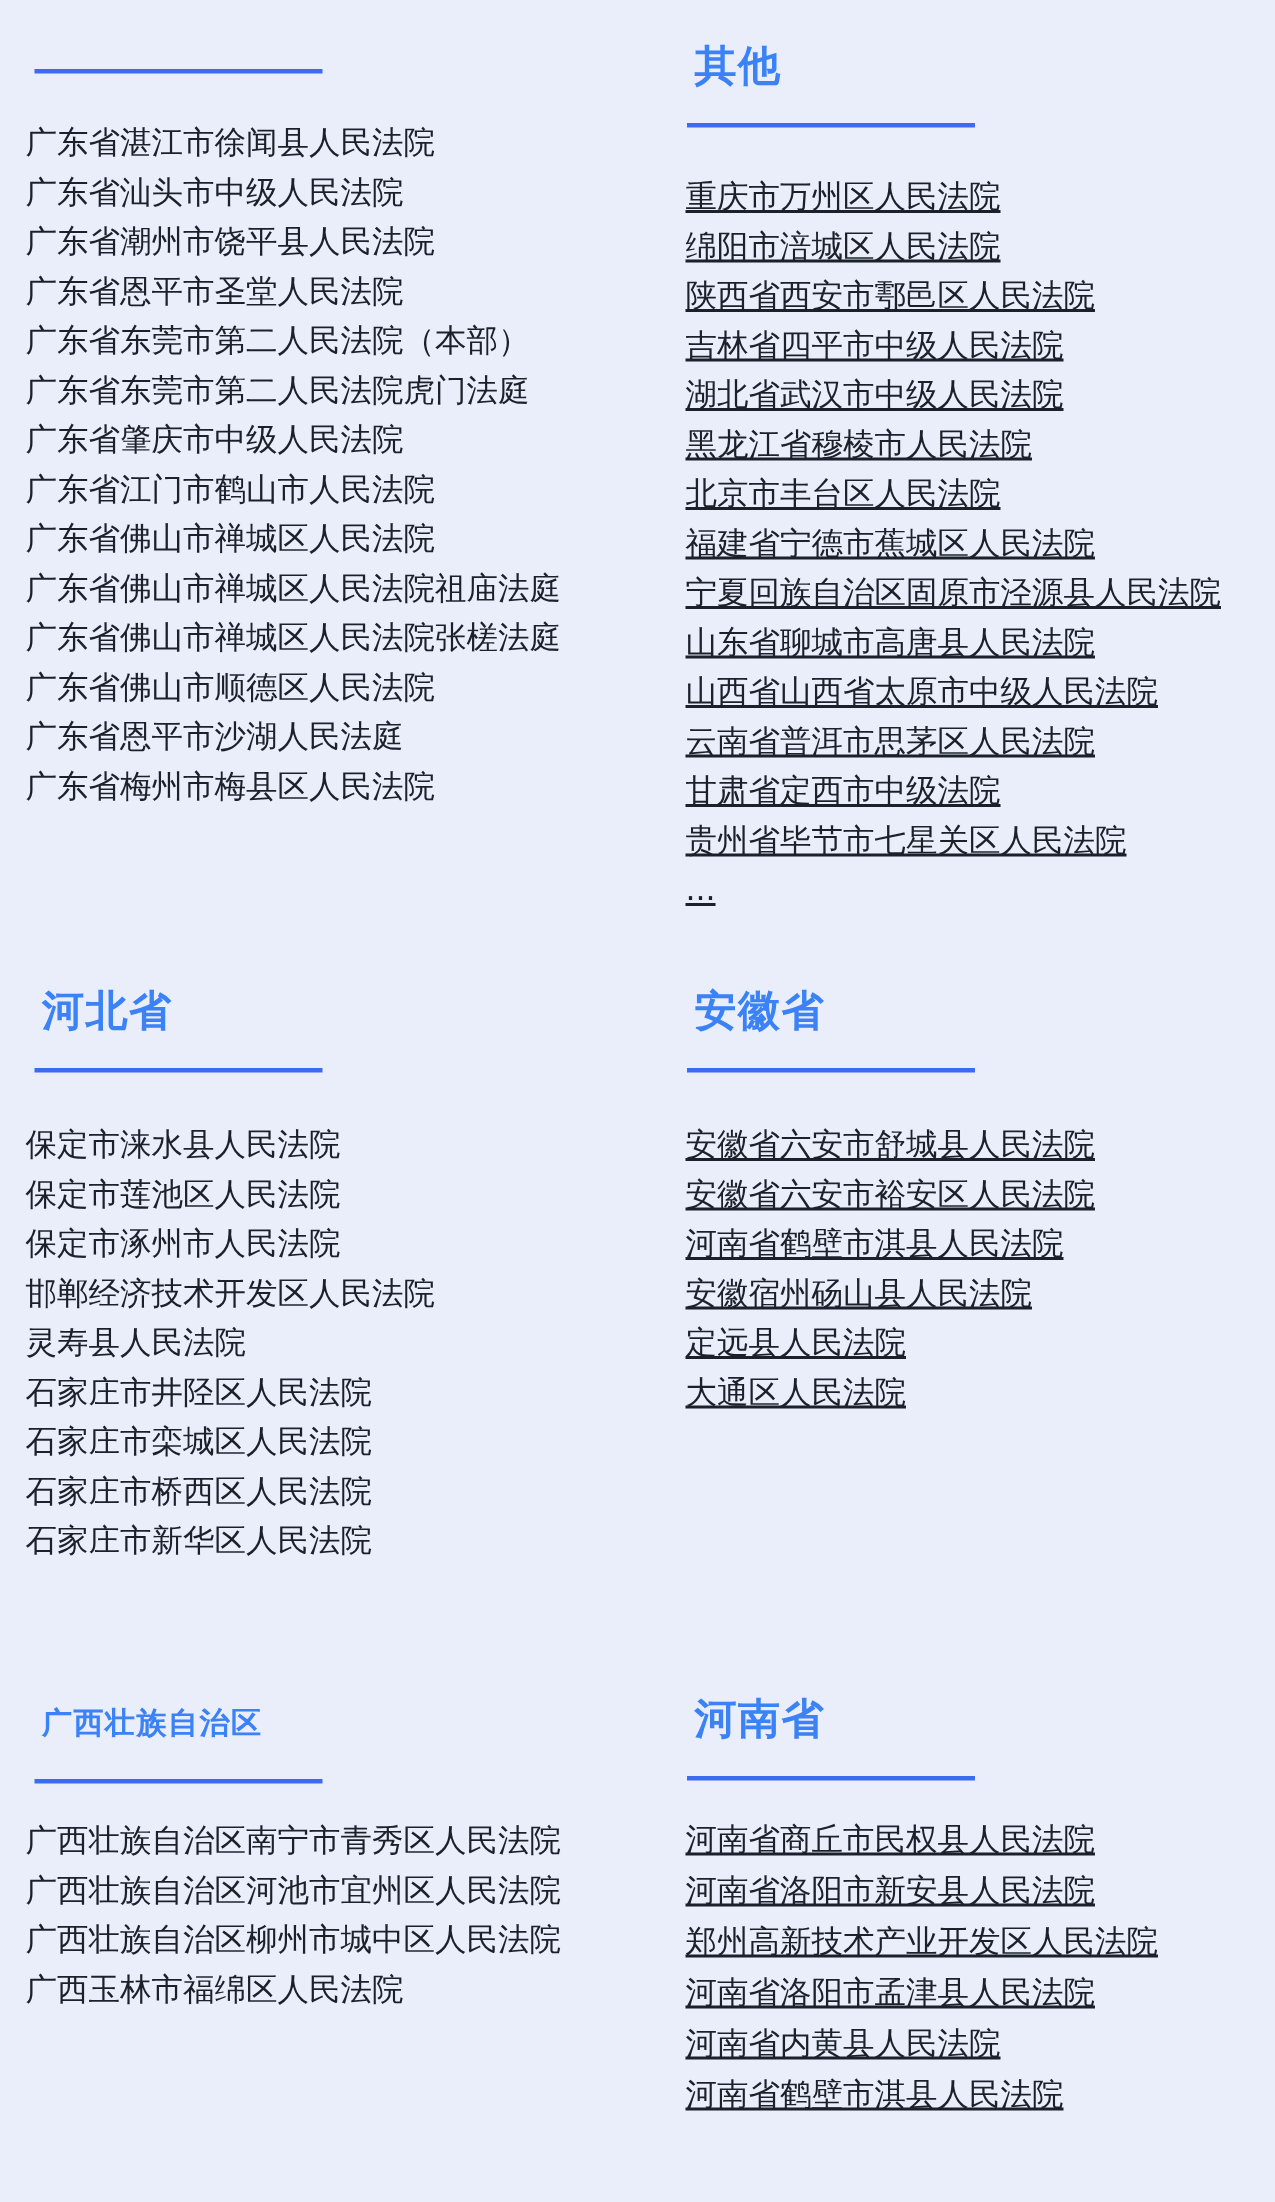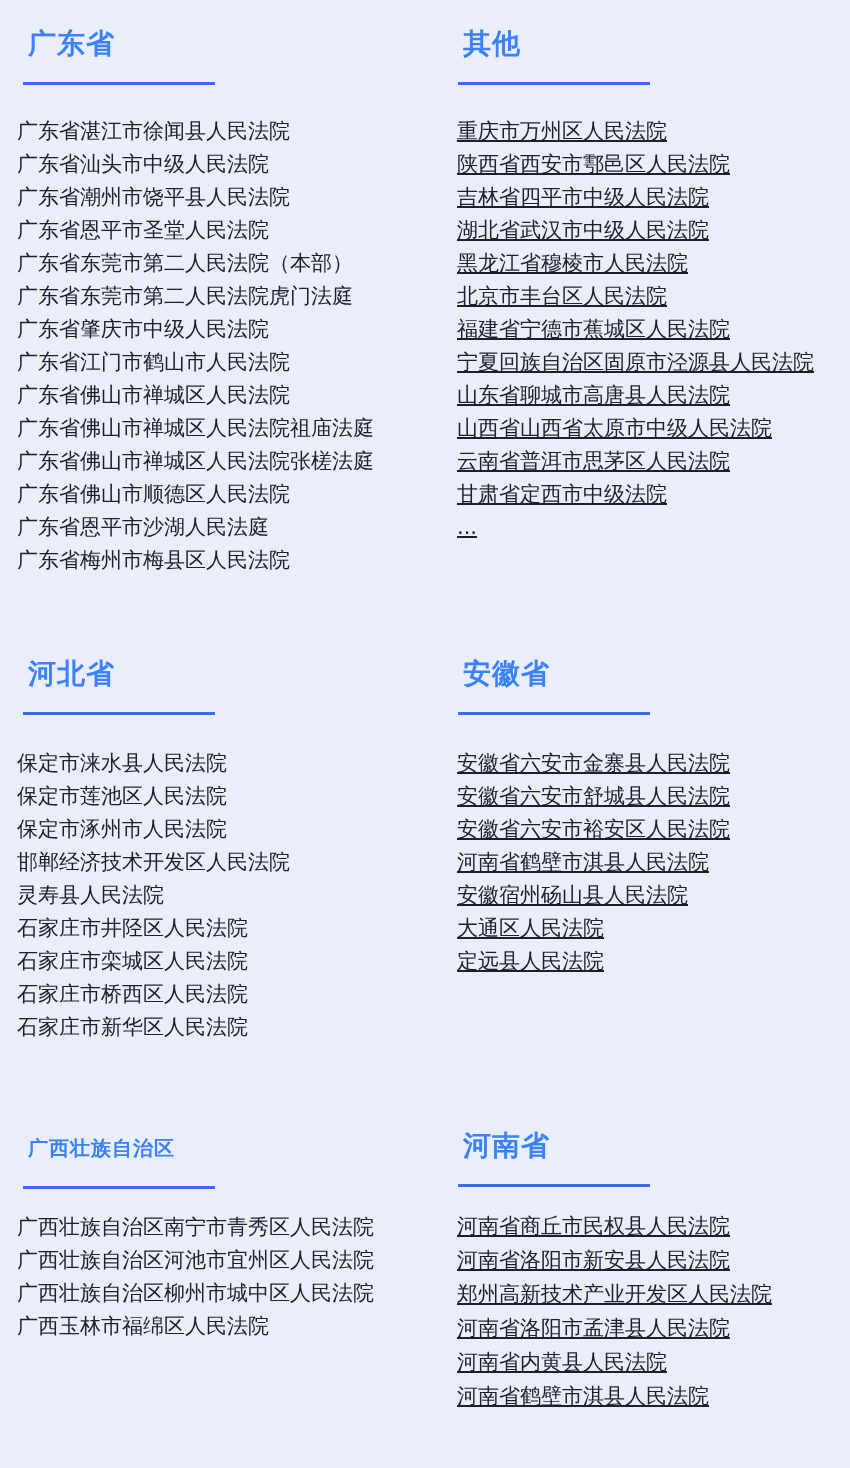--- a/index.html
+++ b/index.html
@@ -55,21 +55,20 @@
   #sec-anhui    {left:452px;top:656px;width:398px;}
   #sec-guangxi  {left:17px;top:1130px;width:420px;}
   #sec-henan    {left:452px;top:1128px;width:398px;}
 </style>
 </head>
 <body>
 
 <div class="canvas">
 
   <div class="section col-left" id="sec-guangdong">
-    <h2 class="sec-title">广东省</h2>
     <div class="sec-rule"></div>
     <ul class="court-list">
         <li>广东省湛江市徐闻县人民法院</li>
         <li>广东省汕头市中级人民法院</li>
         <li>广东省潮州市饶平县人民法院</li>
         <li>广东省恩平市圣堂人民法院</li>
         <li>广东省东莞市第二人民法院（本部）</li>
         <li>广东省东莞市第二人民法院虎门法庭</li>
         <li>广东省肇庆市中级人民法院</li>
         <li>广东省江门市鹤山市人民法院</li>
@@ -80,31 +79,33 @@
         <li>广东省恩平市沙湖人民法庭</li>
         <li>广东省梅州市梅县区人民法院</li>
       </ul>
   </div>
 
   <div class="section col-right" id="sec-other">
     <h2 class="sec-title">其他</h2>
     <div class="sec-rule"></div>
     <ul class="court-list">
         <li>重庆市万州区人民法院</li>
+        <li>绵阳市涪城区人民法院</li>
         <li>陕西省西安市鄠邑区人民法院</li>
         <li>吉林省四平市中级人民法院</li>
         <li>湖北省武汉市中级人民法院</li>
         <li>黑龙江省穆棱市人民法院</li>
         <li>北京市丰台区人民法院</li>
         <li>福建省宁德市蕉城区人民法院</li>
         <li>宁夏回族自治区固原市泾源县人民法院</li>
         <li>山东省聊城市高唐县人民法院</li>
         <li>山西省山西省太原市中级人民法院</li>
         <li>云南省普洱市思茅区人民法院</li>
         <li>甘肃省定西市中级法院</li>
+        <li>贵州省毕节市七星关区人民法院</li>
       </ul>
     <ul class="court-list" style="margin-top:0">
       <li>...</li>
     </ul>
   </div>
 
   <div class="section col-left" id="sec-hebei">
     <h2 class="sec-title">河北省</h2>
     <div class="sec-rule"></div>
     <ul class="court-list">
@@ -117,27 +118,26 @@
         <li>石家庄市栾城区人民法院</li>
         <li>石家庄市桥西区人民法院</li>
         <li>石家庄市新华区人民法院</li>
       </ul>
   </div>
 
   <div class="section col-right" id="sec-anhui">
     <h2 class="sec-title">安徽省</h2>
     <div class="sec-rule"></div>
     <ul class="court-list">
-        <li>安徽省六安市金寨县人民法院</li>
         <li>安徽省六安市舒城县人民法院</li>
         <li>安徽省六安市裕安区人民法院</li>
         <li>河南省鹤壁市淇县人民法院</li>
         <li>安徽宿州砀山县人民法院</li>
+        <li>定远县人民法院</li>
         <li>大通区人民法院</li>
-        <li>定远县人民法院</li>
       </ul>
   </div>
 
   <div class="section col-left" id="sec-guangxi">
     <h2 class="sec-title">广西壮族自治区</h2>
     <div class="sec-rule"></div>
     <ul class="court-list">
         <li>广西壮族自治区南宁市青秀区人民法院</li>
         <li>广西壮族自治区河池市宜州区人民法院</li>
         <li>广西壮族自治区柳州市城中区人民法院</li>

